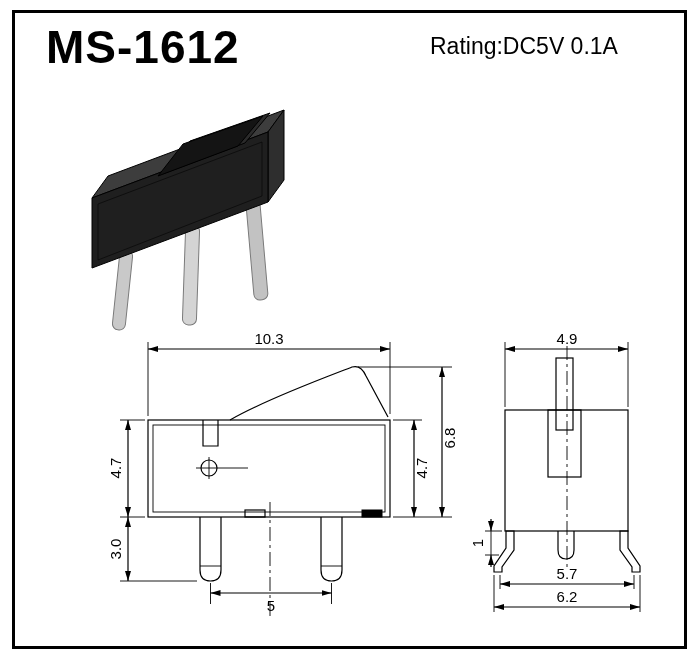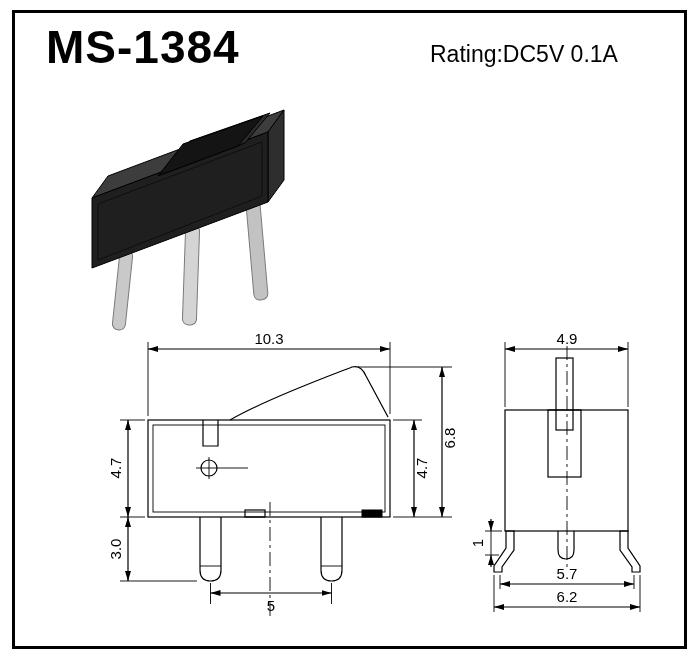--- a/index.html
+++ b/index.html
@@ -1,35 +1,35 @@
 <!DOCTYPE html>
 <html><head>
 <meta charset="utf-8">
 <style>
   * { margin:0; padding:0; box-sizing:border-box; }
   html,body { width:700px; height:660px; background:#fff; }
   body { position:relative; font-family:"Liberation Sans", sans-serif; color:#000; overflow:hidden; }
   .page-border { position:absolute; left:12px; top:10px; width:675px; height:639px; border:3px solid #000; }
   .title { position:absolute; left:46px; top:20px; font-size:46px; font-weight:bold; letter-spacing:1px; }
-  .rating { position:absolute; left:430px; top:33px; font-size:23px;margin-top:8px; }
+  .rating { position:absolute; left:430px; top:33px; font-size:23px; }
   svg { position:absolute; overflow:visible; }
   .photo { left:70px; top:100px; }
   .front { left:100px; top:330px; }
   .side  { left:475px; top:330px; }
   .dim { font-family:"Liberation Sans", sans-serif; font-size:15px; fill:#000; }
   .ln   { stroke:#000; stroke-width:1.2; fill:none; }
   .thin { stroke:#000; stroke-width:0.9; fill:none; }
   .dashdot { stroke:#000; stroke-width:0.9; fill:none; stroke-dasharray:14 4 3 4; }
 </style>
 </head>
 <body>
 
 <div class="page-border"></div>
 
-<div class="title">MS-1384</div>
+<div class="title">MS-1612</div>
 <div class="rating">Rating:DC5V 0.1A</div>
 
 <svg class="photo" width="240" height="240" viewBox="0 0 240 240">
   <g>
     <rect x="46" y="150" width="13" height="80" rx="6" fill="#c9c9c9" stroke="#7a7a7a" transform="rotate(6 52 190)"></rect>
     <rect x="114" y="125" width="14" height="100" rx="6" fill="#d4d4d4" stroke="#7a7a7a" transform="rotate(2 121 175)"></rect>
     <rect x="180" y="100" width="14" height="100" rx="6" fill="#c2c2c2" stroke="#7a7a7a" transform="rotate(-5 187 150)"></rect>
   </g>
   <g>
     <polygon points="22,98 198,32 214,10 38,76" fill="#3d3d3d" stroke="#000"></polygon>

